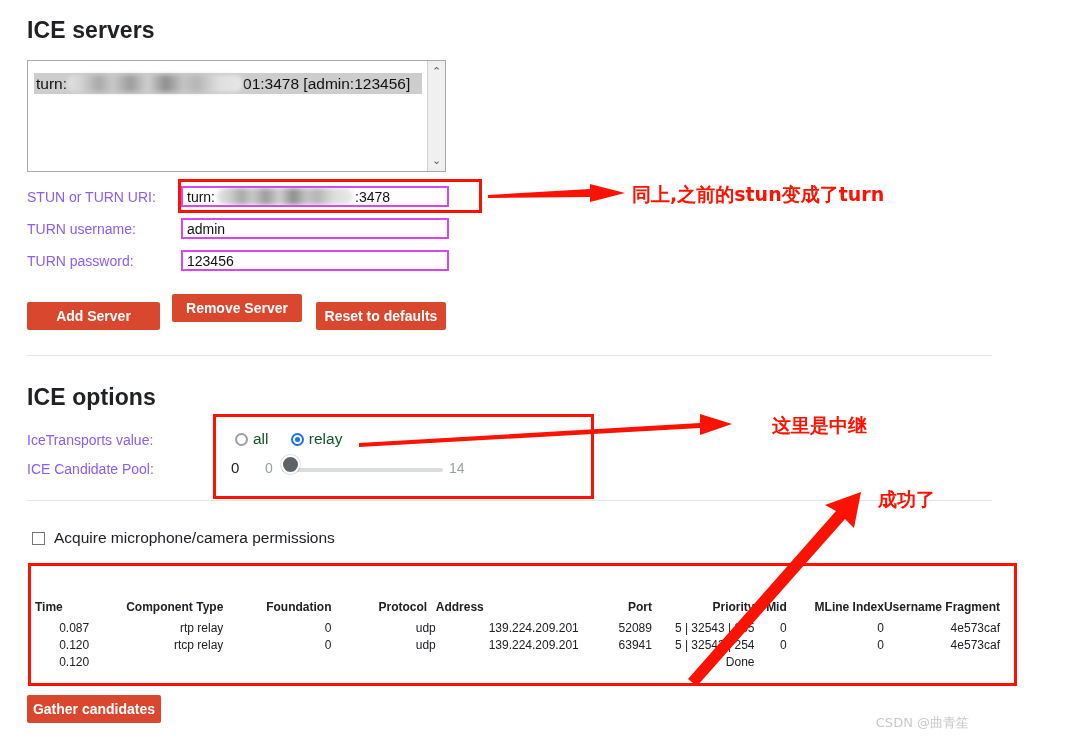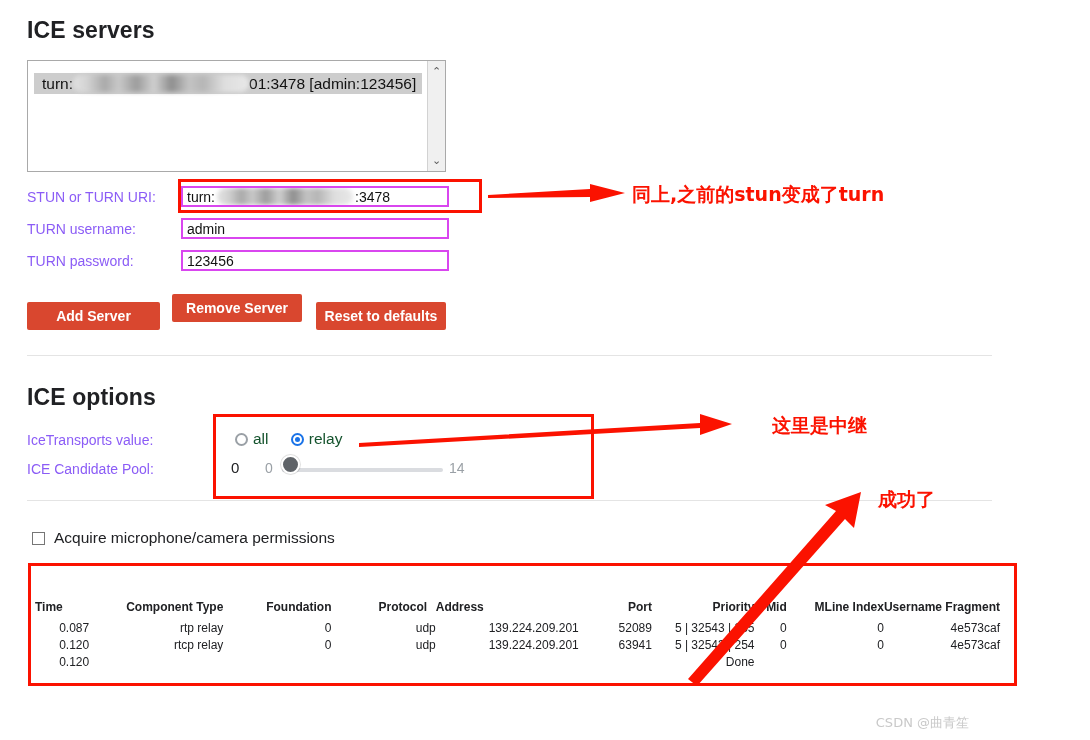--- a/index.html
+++ b/index.html
@@ -47,21 +47,21 @@
   #server-list .opt {
     position: absolute;
     left: 6px; top: 12px;
     width: 388px;
     height: 21px;
     line-height: 21px;
     background: #cdcdcd;
     font-size: 15.5px;
     color: #111;
     white-space: nowrap;
-    padding-left: 8px;
+    padding-left: 2px;
     box-sizing: border-box;
   }
   .redact {
     display: inline-block;
     vertical-align: -3px;
     height: 17px;
     border-radius: 9px;
     background: linear-gradient(90deg,
        #e2e2e2 0%, #d3d3d3 8%, #a9a9a9 18%, #c9c9c9 26%,
        #9c9c9c 36%, #d0d0d0 46%, #8e8e8e 56%, #c4c4c4 66%,
@@ -420,20 +420,21 @@
         <td class="c-addr"></td>
         <td class="c-port"></td>
         <td class="c-prio">Done</td>
         <td class="c-mid"></td>
         <td class="c-mline"></td>
         <td class="c-ufrag"></td>
       </tr>
     </tbody>
   </table>
 
+  <button class="btn" id="btn-gather">Gather candidates</button>
 
   <div class="anno-box" id="box-uri"></div>
   <div class="anno-box" id="box-options"></div>
   <div class="anno-box" id="box-table"></div>
 
   <svg class="anno-svg" viewBox="0 0 1090 740" xmlns="http://www.w3.org/2000/svg">
 
     <g>
       <polygon points="488,195 590,189 590,184 625,193 590,202 590,197 488,198" fill="#fb1200"></polygon>
     </g>

